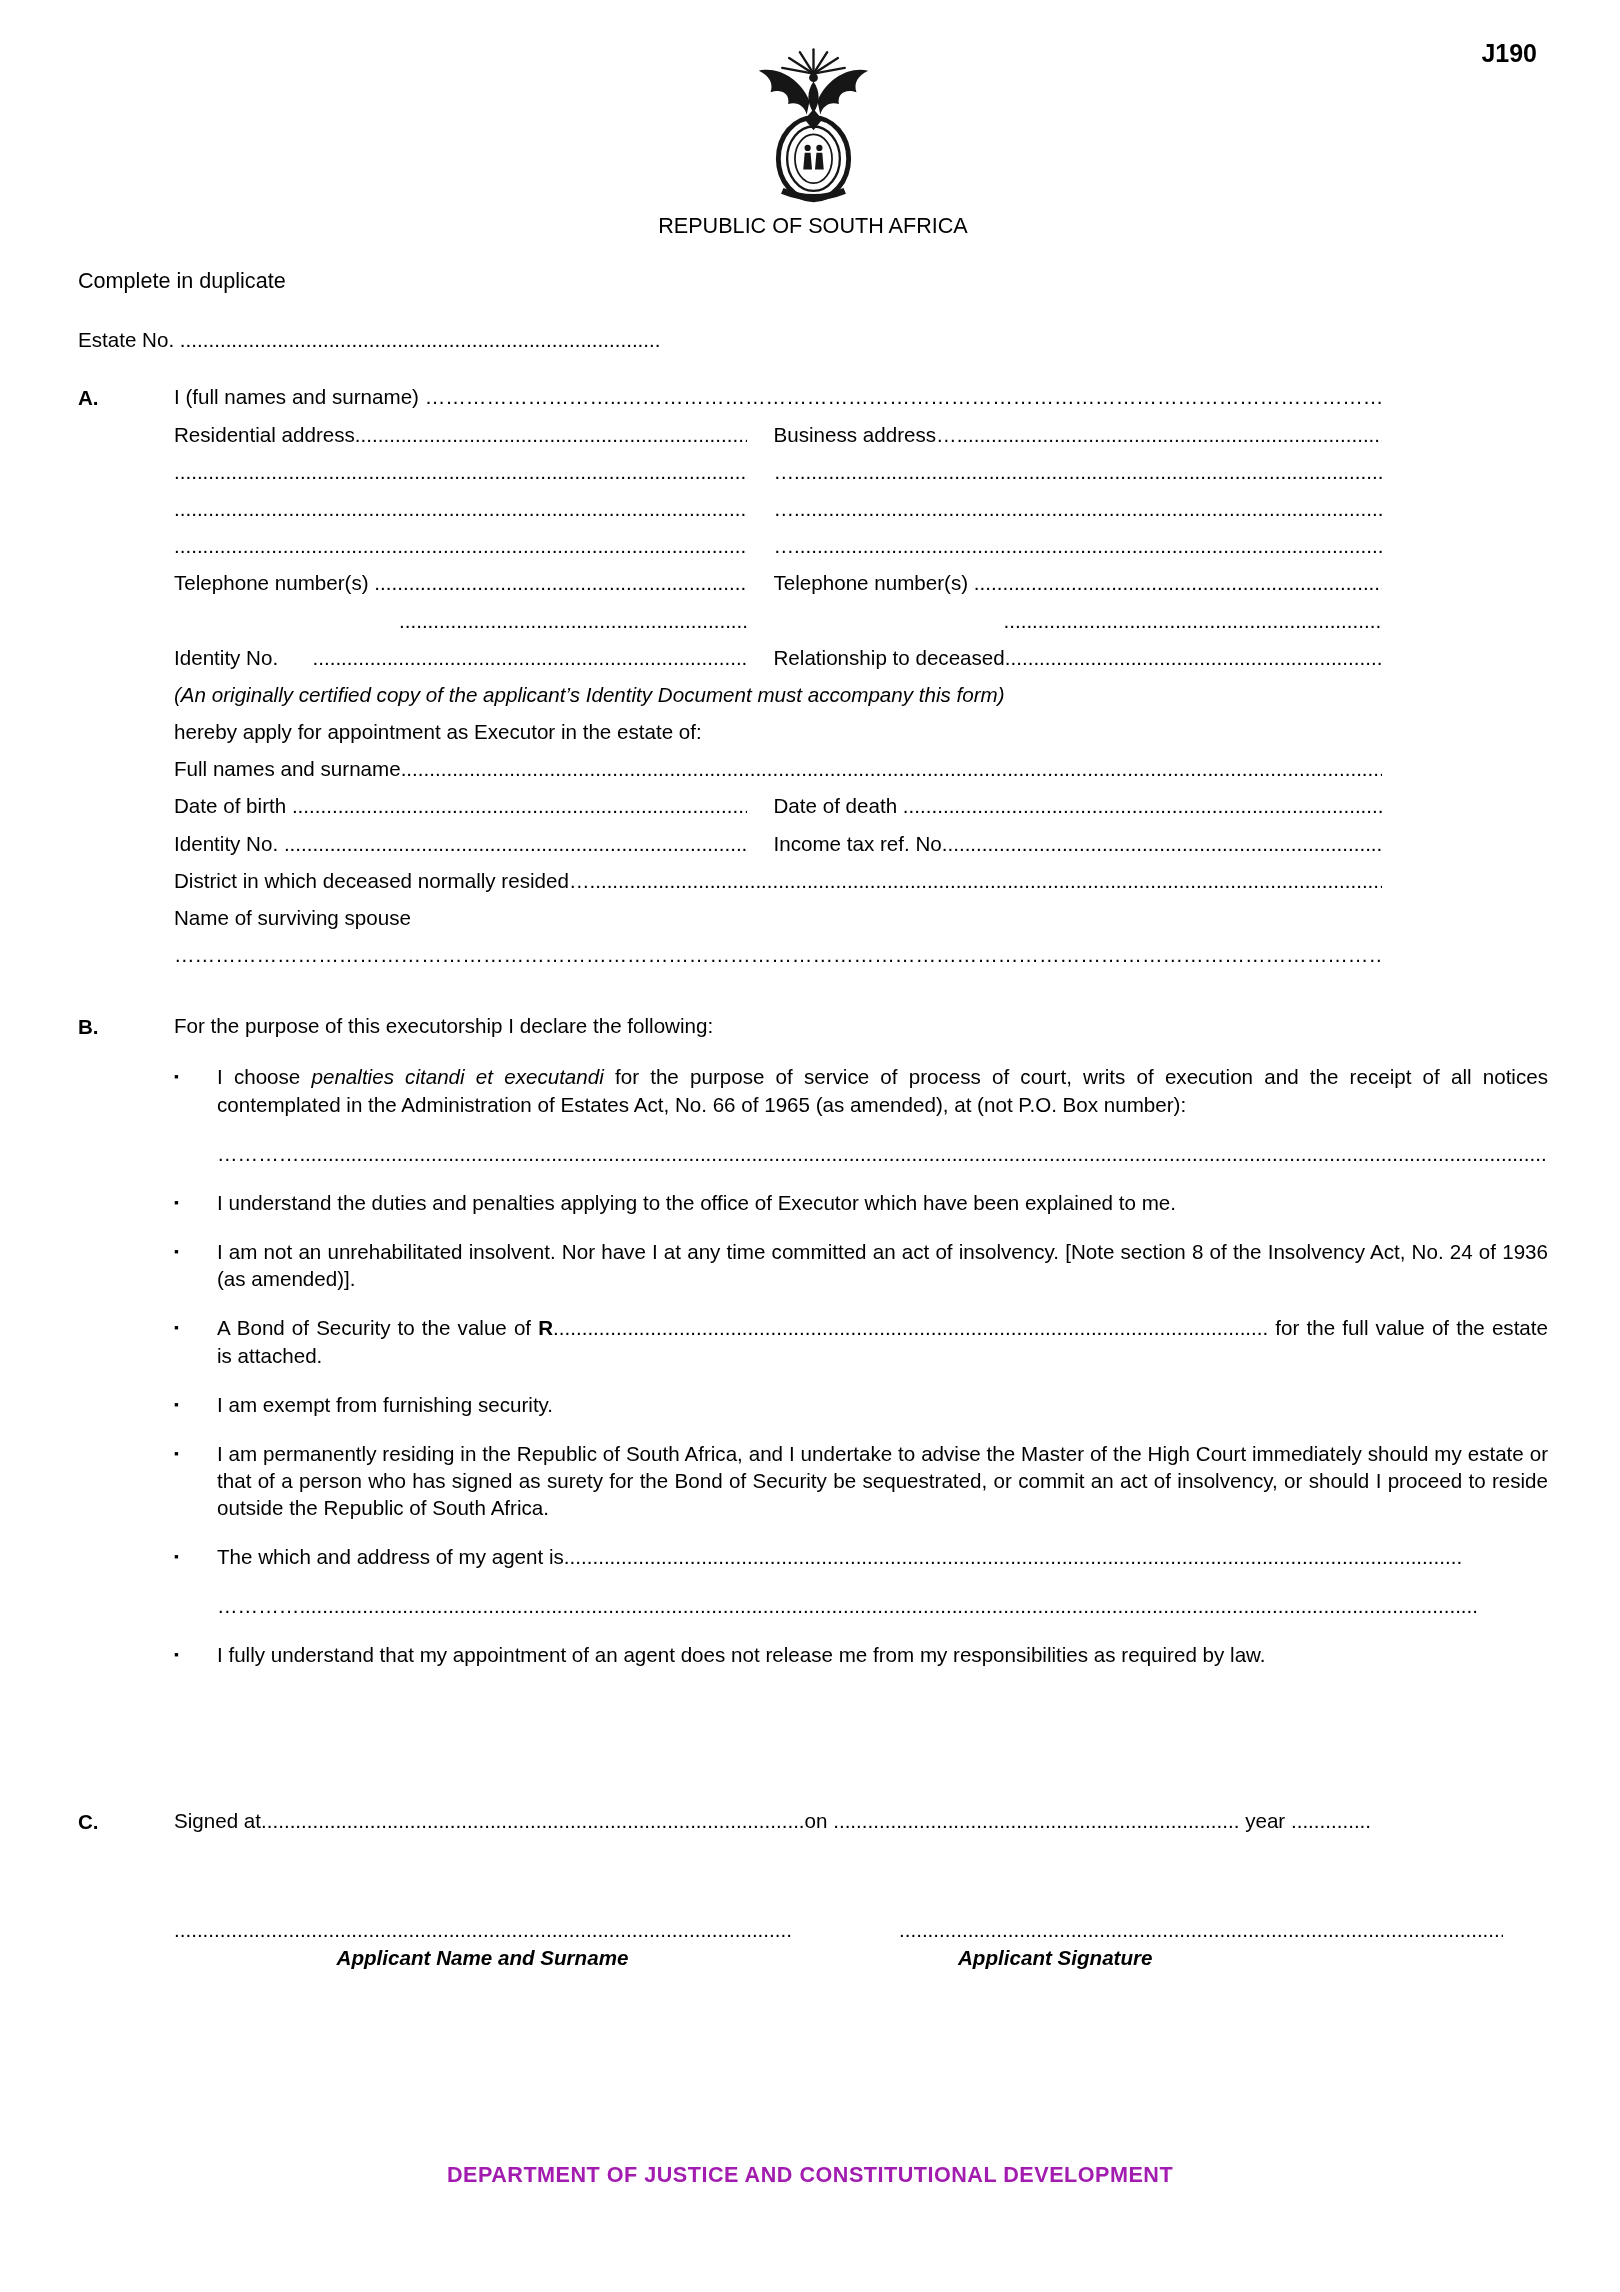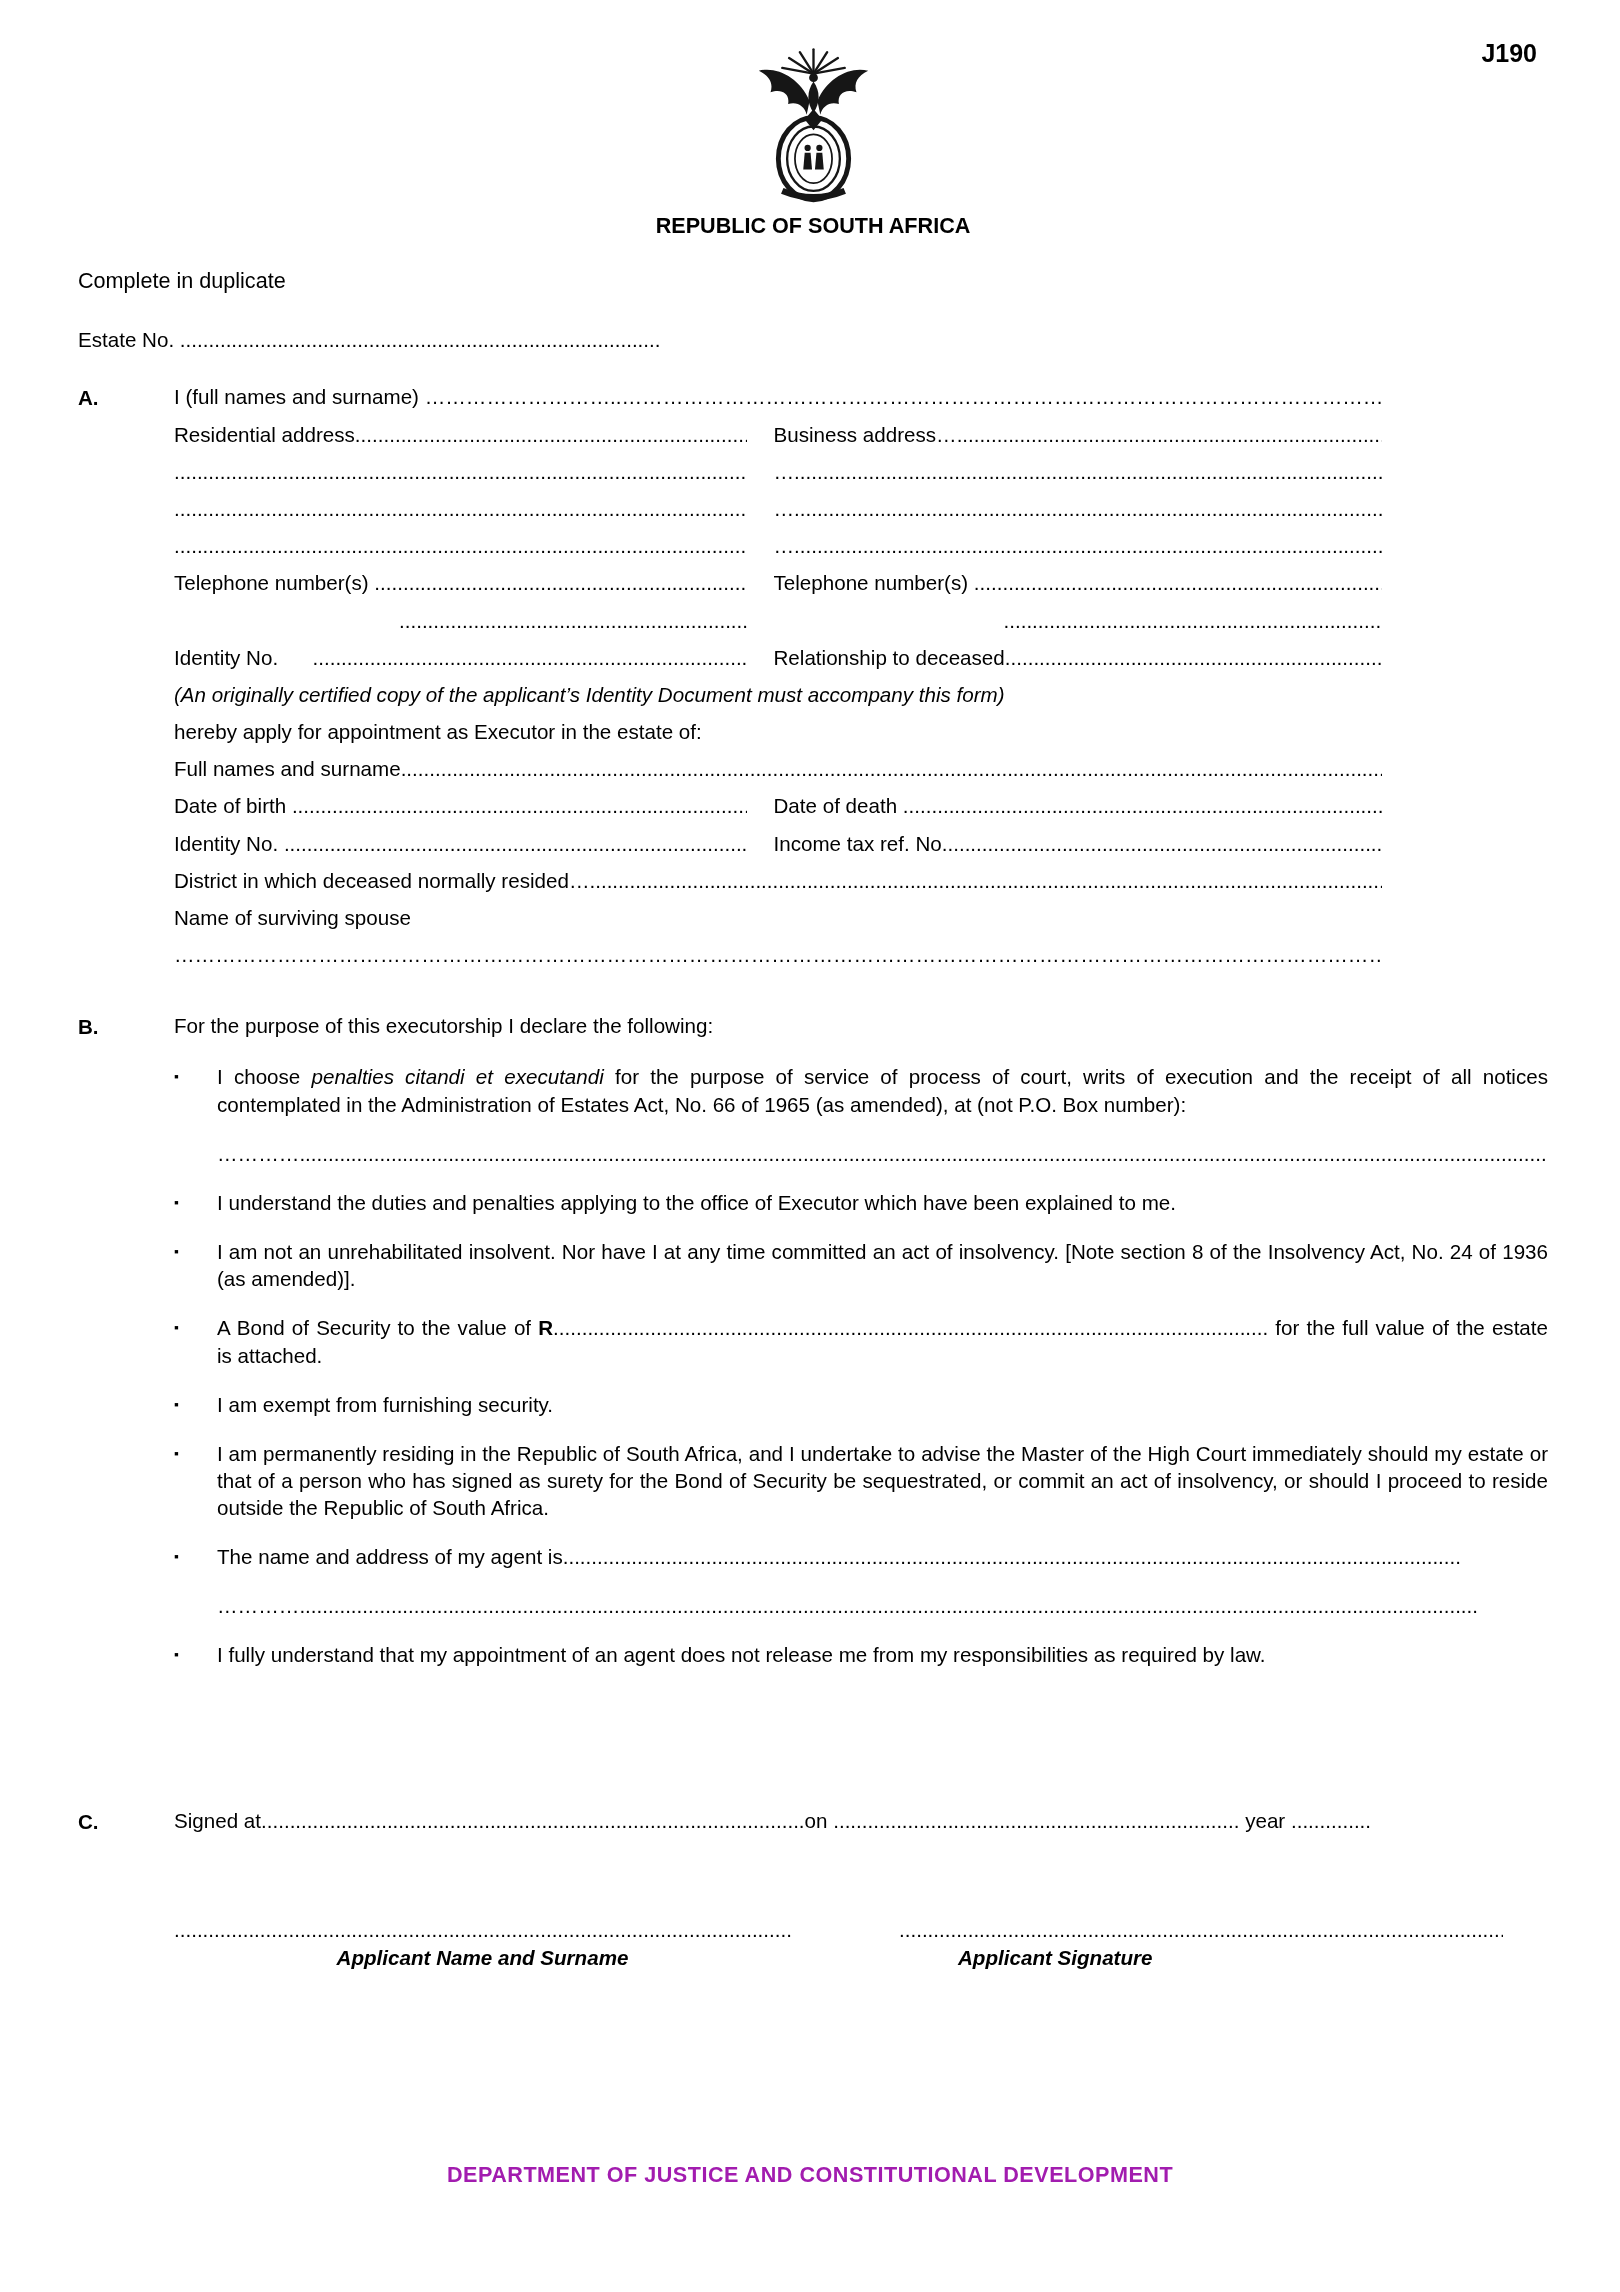--- a/index.html
+++ b/index.html
@@ -10,21 +10,21 @@
     height: 2293px;
     background: #ffffff;
     color: #000000;
     font-family: "Liberation Sans", sans-serif;
     font-size: 20.6px;
     padding: 44px 72px 0 78px;
     overflow: hidden;
   }
   .form-number { position: absolute; top: 39px; right: 83px; font-weight: bold; font-size: 25px; }
   .crest-wrap { text-align: center; height: 165px; }
-  .country { text-align: center; font-weight: bold; font-size: 21.6px; margin-top: 3.9px; }
+  .country { text-align: center; font-weight: normal; font-size: 21.6px; margin-top: 3.9px; }
   .duplicate { margin-top: 29px; font-size: 21.6px; }
   .title { text-align: center; font-weight: bold; font-size: 29px; margin-top: 2px; line-height: 33px; }
   .line { height: 22.5px; line-height: 22.5px; margin-bottom: 14.7px; }
   .field-line { height: 22.5px; line-height: 22.5px; margin-bottom: 14.7px; white-space: pre; overflow: hidden; }
   .estate { width: 583px; margin-top: 35px; }
   .section { display: flex; }
   .sec-label { width: 96px; flex: none; font-weight: bold; }
   .sec-a { margin-top: 35px; }
   .a-body { width: 1208px; flex: none; }
   .cols { display: flex; margin-bottom: 14.7px; }
@@ -196,21 +196,21 @@
         <div class="btext">I am exempt from furnishing security.</div>
       </div>
 
       <div class="bullet">
         <span class="marker">▪</span>
         <div class="btext">I am permanently residing in the Republic of South Africa, and I undertake to advise the Master of the High Court immediately should my estate or that of a person who has signed as surety for the Bond of Security be sequestrated, or commit an act of insolvency, or should I proceed to reside outside the Republic of South Africa.</div>
       </div>
 
       <div class="bullet">
         <span class="marker">▪</span>
-        <div class="btext">The name and address of my agent is.............................................................................................................................................................</div>
+        <div class="btext">The which and address of my agent is.............................................................................................................................................................</div>
       </div>
 
       <div class="bdots">…………..............................................................................................................................................................................................................</div>
 
       <div class="bullet">
         <span class="marker">▪</span>
         <div class="btext">I fully understand that my appointment of an agent does not release me from my responsibilities as required by law.</div>
       </div>
 
     </div>

